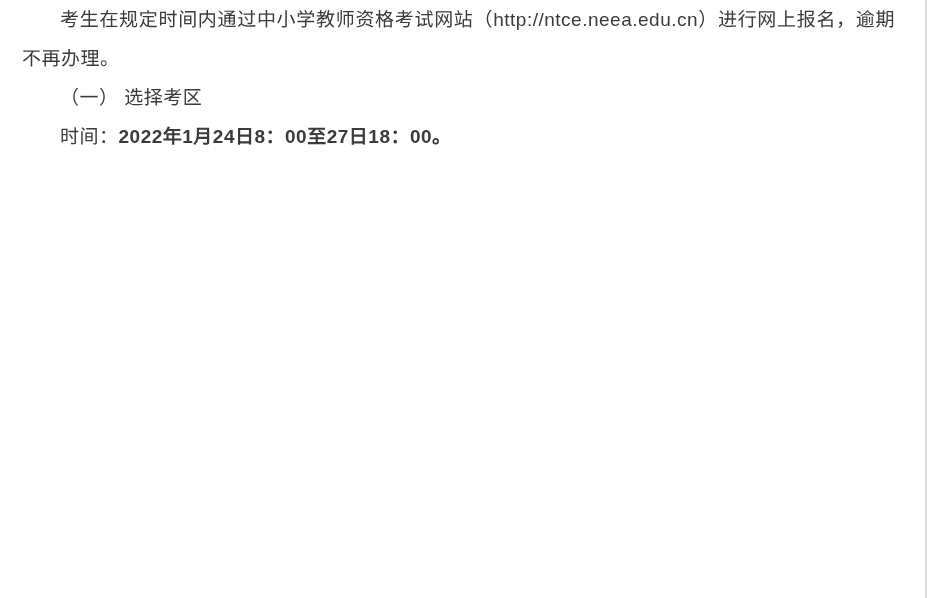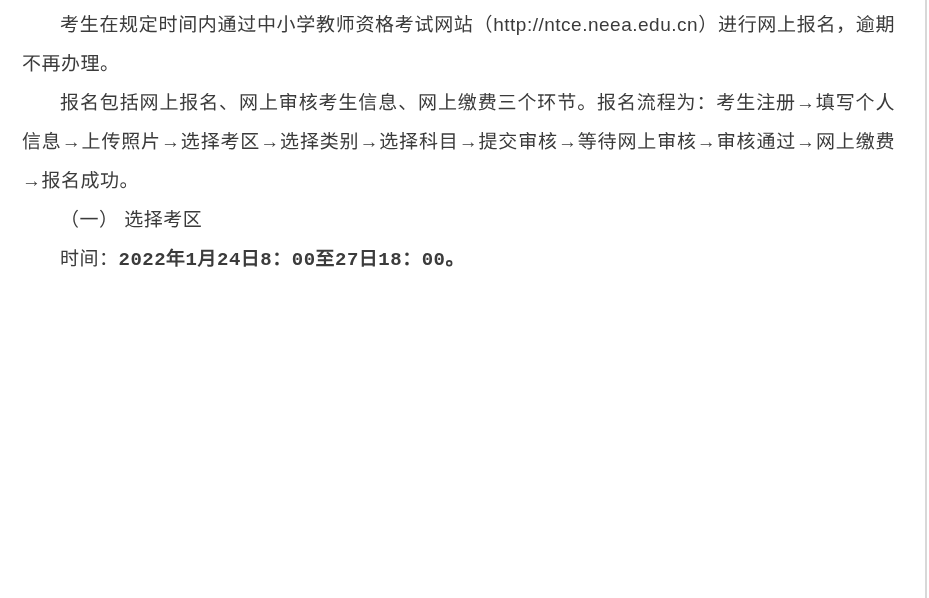--- a/index.html
+++ b/index.html
@@ -17,39 +17,36 @@
     box-sizing: border-box;
     width: 927px;
     height: 598px;
     background: #ffffff;
     border-right: 2px solid #d8d8d8;
   }
   .article {
     box-sizing: border-box;
     margin-left: 22px;
     width: 873px;
-    padding-top: 5px;
     font-size: 19px;
     line-height: 39px;
     color: #3b3b3b;
     text-align: justify;
     letter-spacing: 0.5px;
   }
   .article p {
     margin: 0;
     text-indent: 2em;
   }
   .bold {
     font-weight: bold;
-    font-family: Liberation Mono, monospace;
   }
 </style>
 </head>
 <body>
 
 <div class="page">
   <div class="article">
     <p>考生在规定时间内通过中小学教师资格考试网站（http://ntce.neea.edu.cn）进行网上报名，逾期不再办理。</p>
-    <p>报名包括网上报名、网上审核考生信息、网上缴费三个环节。报名流程为：考生注册→填写个人信息→上传照片→选择考区→选择类别→选择科目→提交审核→等待网上审核→审核通过→网上缴费→报名成功。</p>
     <p>（一） 选择考区</p>
     <p><span>时间：</span><span class="bold">2022年1月24日8：00至27日18：00。</span></p>
   </div>
 </div>
 
 </body></html>

